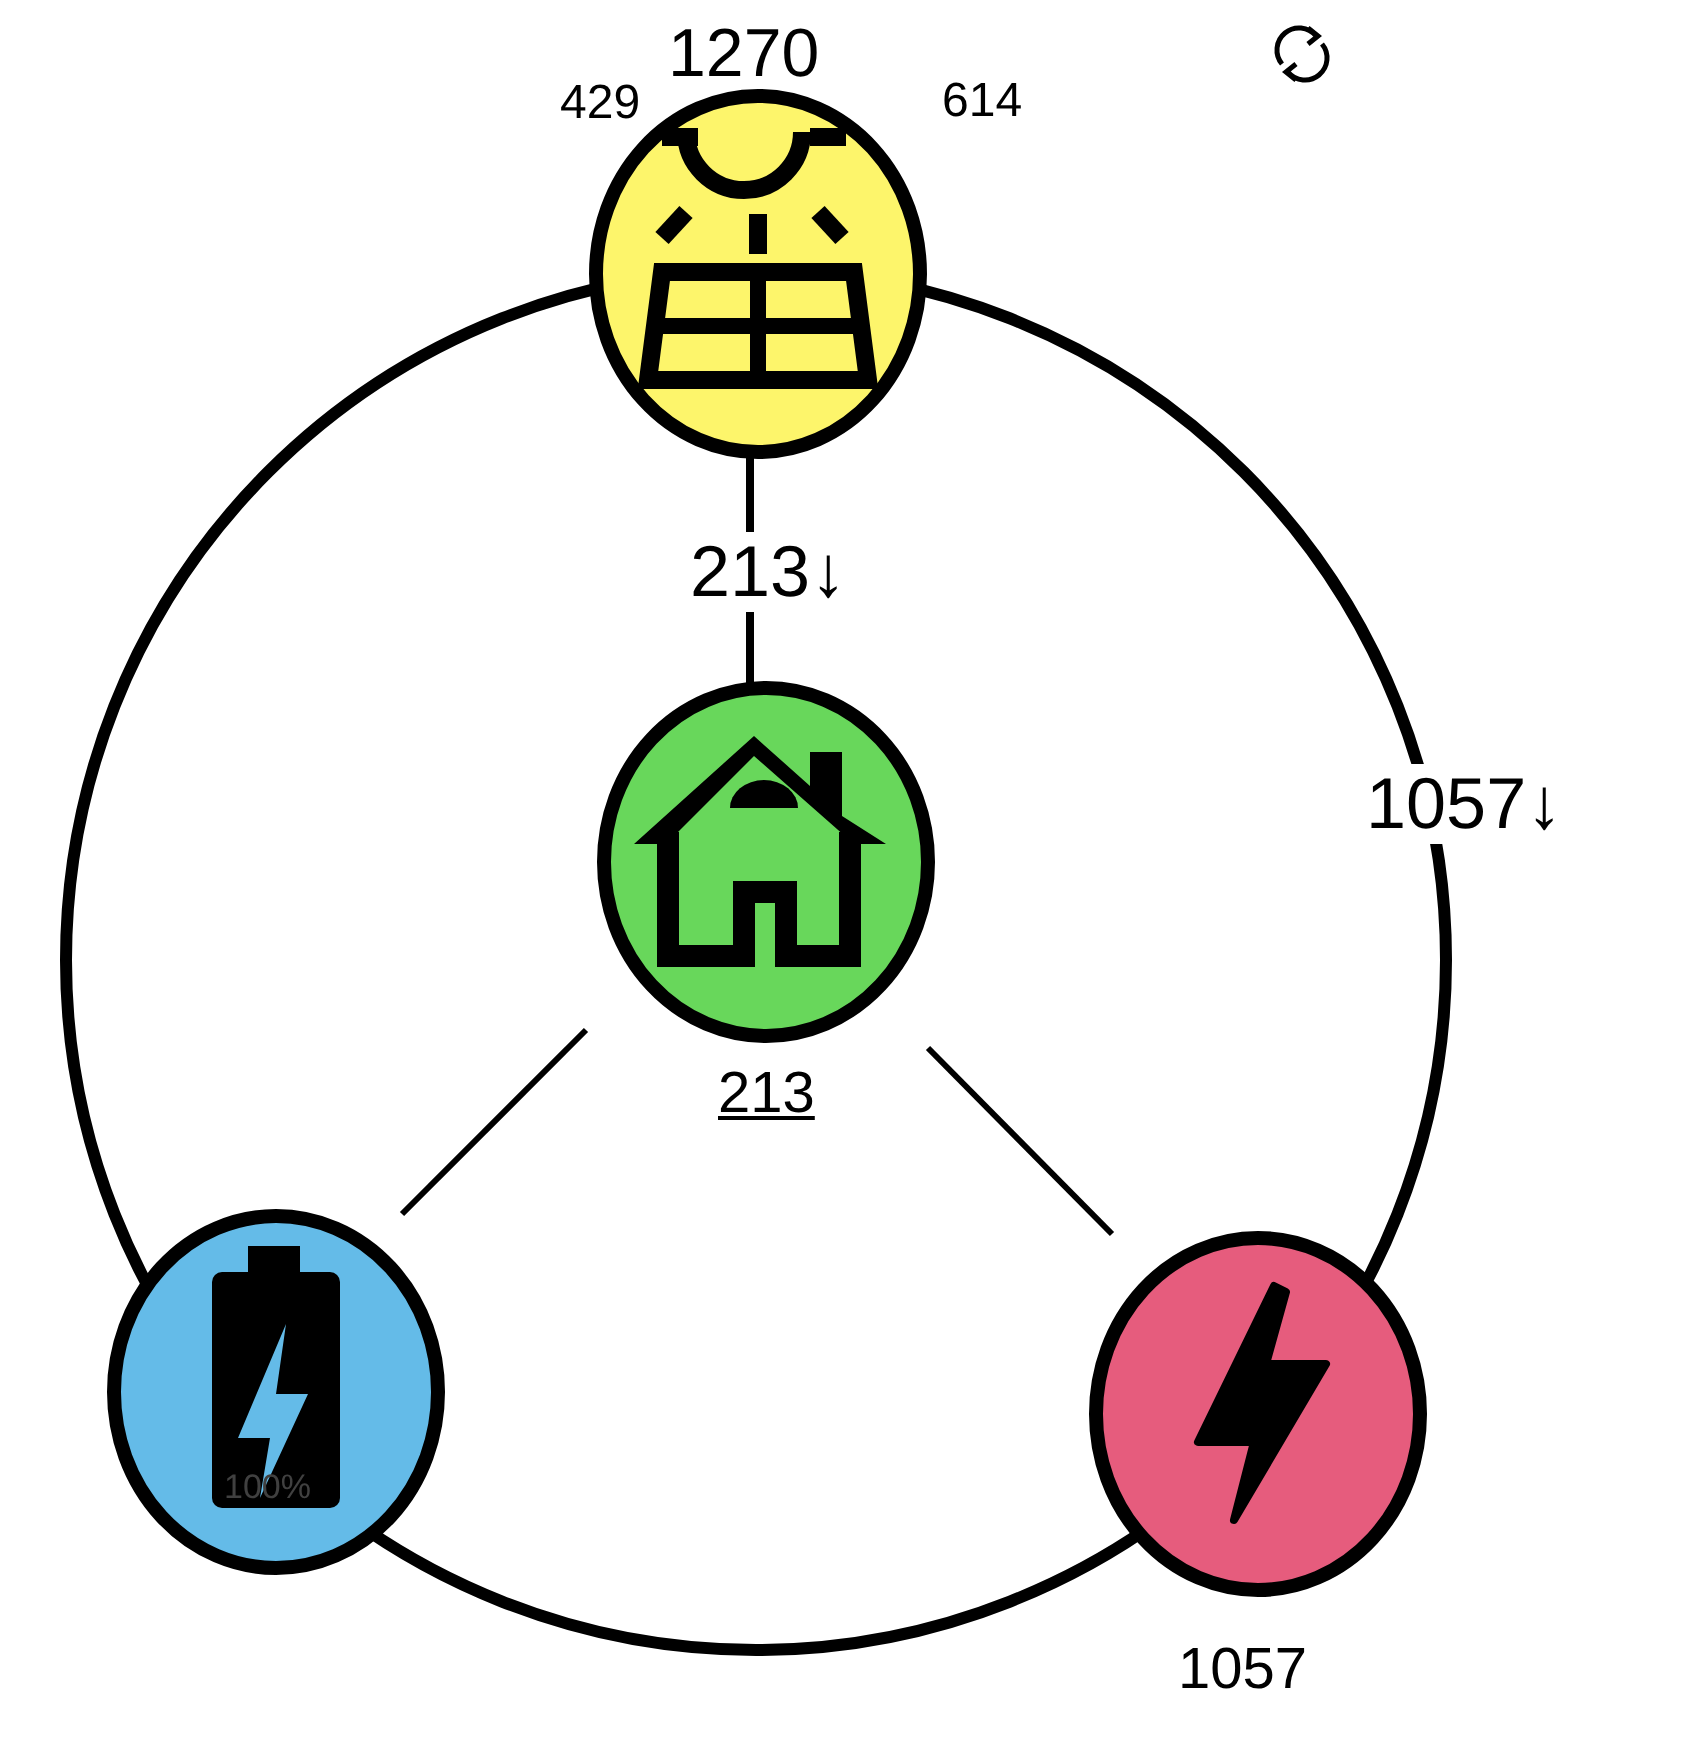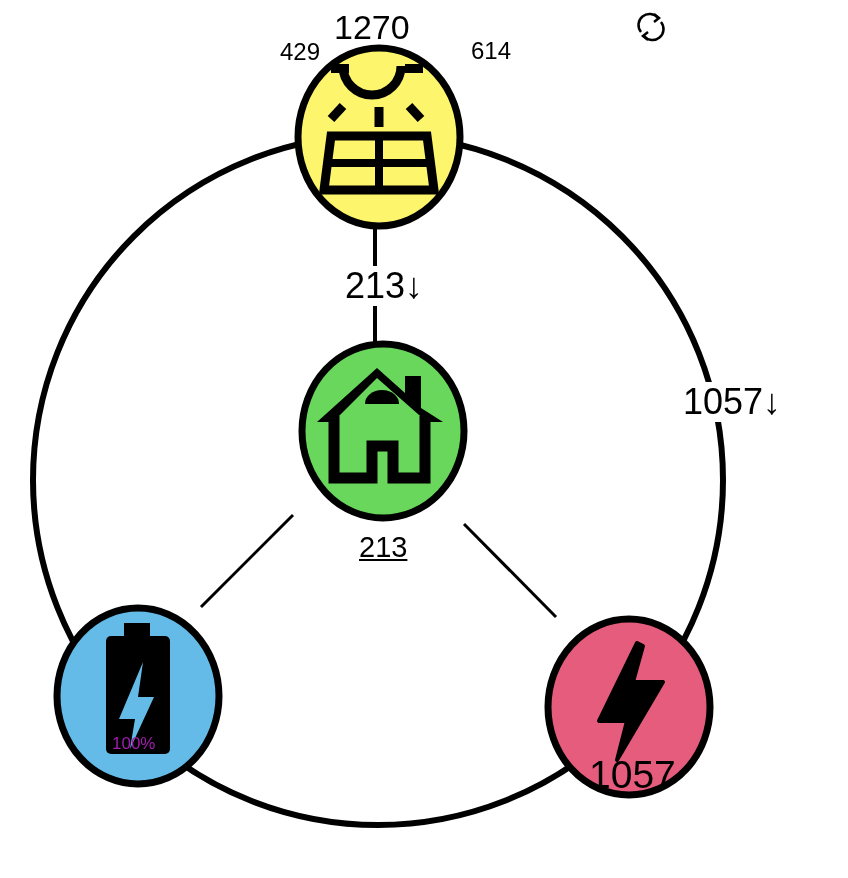--- a/index.html
+++ b/index.html
@@ -98,29 +98,29 @@
   <div class="lbl lbl-lg" style="left:359px;top:533px;font-size:29px;text-decoration:underline;">213</div>
 
   <div class="node" style="left:52px;top:602px;width:172px;height:188px;">
     <svg width="172" height="188" viewBox="0 0 172 188">
       <ellipse cx="86" cy="94" rx="81" ry="88" fill="#64bbe8" stroke="#000" stroke-width="7"></ellipse>
       <rect x="72" y="21" width="26" height="16" fill="#000"></rect>
       <rect x="54" y="34" width="64" height="118" rx="5" fill="#000"></rect>
       <path d="M91 60 L67 117 L83 117 L78 147 L102 95 L86 95 Z" fill="#64bbe8"></path>
     </svg>
   </div>
-  <div class="lbl" style="left:112px;top:735px;font-size:17px;color:#a21caf;">100%</div>
+  <div class="lbl" style="left:112px;top:735px;font-size:17px;color:#404040;">100%</div>
 
   <div class="node" style="left:543px;top:612px;width:172px;height:190px;">
     <svg width="172" height="190" viewBox="0 0 172 190">
       <ellipse cx="86" cy="95" rx="81" ry="88" fill="#e65c7d" stroke="#000" stroke-width="7"></ellipse>
       <path d="M94 31 L56 109 L84 109 L74 148 L120 70 L90 70 L100 34 Z" fill="#000" stroke="#000" stroke-width="4" stroke-linejoin="round"></path>
     </svg>
   </div>
-  <div class="lbl lbl-lg" style="left:589px;top:755px;font-size:39px;">1057</div>
+  <div class="lbl lbl-lg" style="left:589px;top:821px;font-size:29px;">1057</div>
 
   <div class="refresh">
     <svg width="38" height="38" viewBox="0 0 38 38">
       <path d="M9 24 A 11 11 0 0 1 26 10" fill="none" stroke="#000" stroke-width="2.5"></path>
       <path d="M22 6 L27 10 L22 14" fill="none" stroke="#000" stroke-width="2.5"></path>
       <path d="M29 14 A 11 11 0 0 1 12 28" fill="none" stroke="#000" stroke-width="2.5"></path>
       <path d="M16 24 L11 28 L16 32" fill="none" stroke="#000" stroke-width="2.5"></path>
     </svg>
   </div>
 </div>

